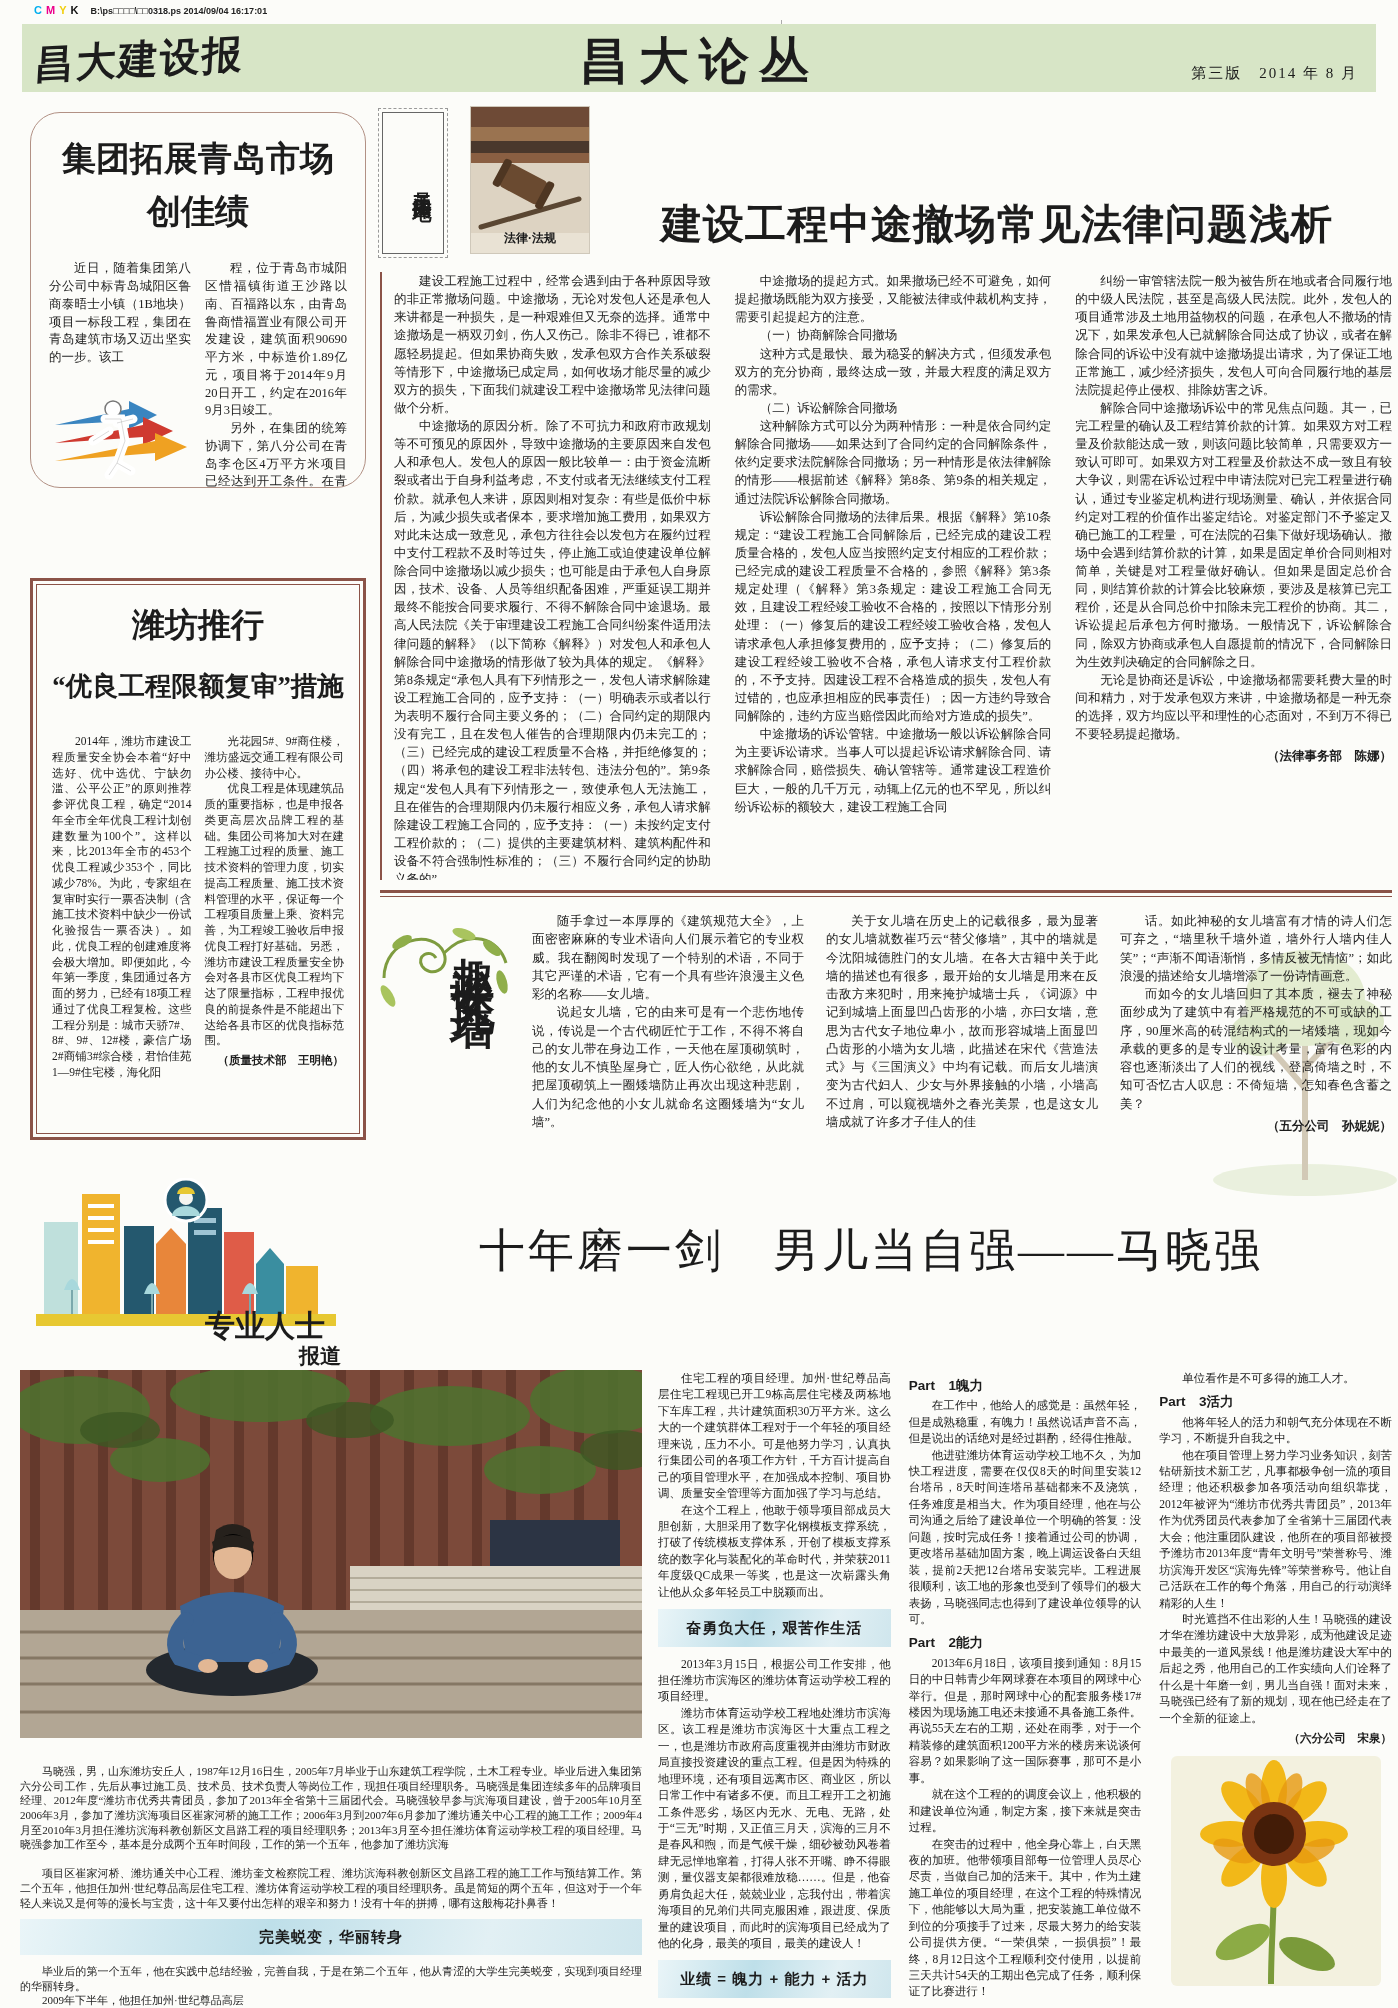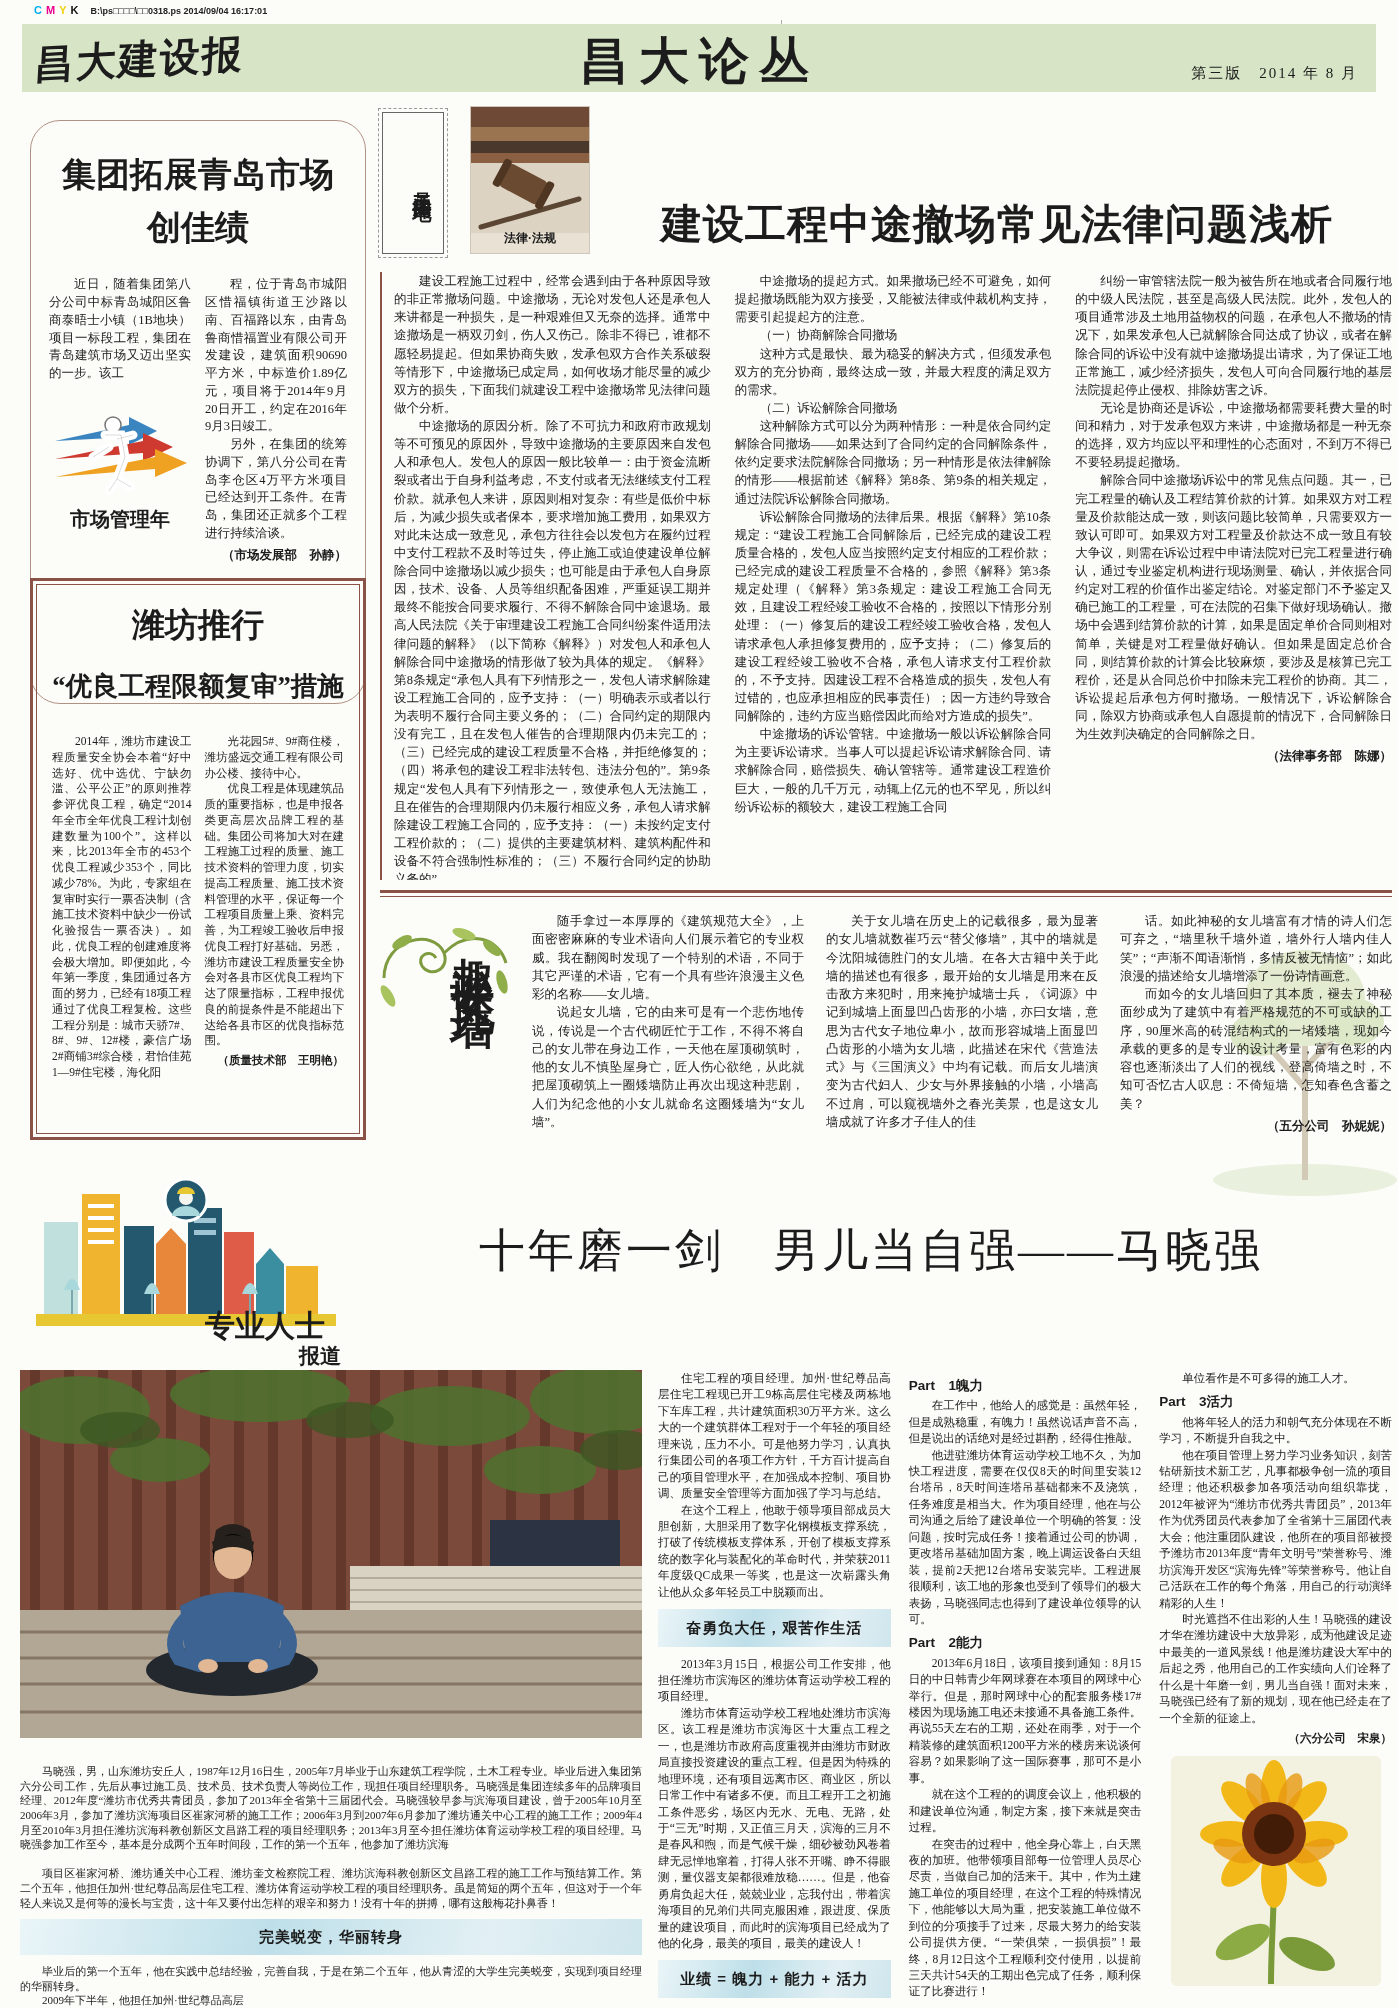--- a/index.html
+++ b/index.html
@@ -18,22 +18,22 @@
   .band{position:absolute;left:22px;right:22px;top:24px;height:68px;background:#d7e5c6;}
   .masthead{position:absolute;left:12px;top:8px;font-size:40px;font-weight:bold;
             transform:rotate(-3deg) skewX(-6deg);letter-spacing:2px;}
   .band-title{position:absolute;left:300px;right:300px;top:4px;text-align:center;
               font-family:"Liberation Sans",sans-serif;font-weight:900;font-size:50px;letter-spacing:10px;}
   .edition{position:absolute;right:18px;top:40px;font-size:15px;letter-spacing:2px;}
   
   .para{margin:0;text-align:justify;text-indent:2em;}
   .byline{font-weight:bold;text-align:right;margin-top:4px;}
   
-  .card1{position:absolute;left:30px;top:112px;width:336px;height:584px;
-         border:1px solid #b29185;border-radius:30px;padding:14px 18px;box-sizing:border-box;overflow:hidden;margin-top:8px;}
+  .card1{position:absolute;left:30px;top:112px;width:336px;height:376px;
+         border:1px solid #b29185;border-radius:30px;padding:6px 18px;box-sizing:border-box;overflow:hidden;}
   .card1 h2{margin:14px 0 0;text-align:center;font-size:34px;line-height:1.55;font-weight:bold;}
   .card1-body{display:flex;gap:14px;margin-top:22px;font-size:12.5px;line-height:1.42;}
   .card1-body>div{flex:1;}
   .badge-wrap{margin-top:30px;text-align:center;}
   .badge-label{font-family:"Liberation Sans",sans-serif;font-weight:900;font-size:20px;margin-top:2px;}
   
   .wfbox{position:absolute;left:30px;top:578px;width:336px;height:562px;border:3px solid #8b5348;box-sizing:border-box;}
   .wfbox-inner{position:absolute;inset:3px;border:1px solid #8b5348;padding:16px 15px;overflow:hidden;}
   .wfbox h2{margin:8px 0 0;text-align:center;font-weight:bold;font-size:33px;line-height:1.0;}
   .wfbox h3{margin:26px 0 0;text-align:center;font-weight:bold;font-size:26.5px;letter-spacing:0;}
@@ -167,22 +167,22 @@
         <p class="para">中途撤场的提起方式。如果撤场已经不可避免，如何提起撤场既能为双方接受，又能被法律或仲裁机构支持，需要引起提起方的注意。</p>
         <p class="para">（一）协商解除合同撤场</p>
         <p class="para">这种方式是最快、最为稳妥的解决方式，但须发承包双方的充分协商，最终达成一致，并最大程度的满足双方的需求。</p>
         <p class="para">（二）诉讼解除合同撤场</p>
         <p class="para">这种解除方式可以分为两种情形：一种是依合同约定解除合同撤场——如果达到了合同约定的合同解除条件，依约定要求法院解除合同撤场；另一种情形是依法律解除的情形——根据前述《解释》第8条、第9条的相关规定，通过法院诉讼解除合同撤场。</p>
         <p class="para">诉讼解除合同撤场的法律后果。根据《解释》第10条规定：“建设工程施工合同解除后，已经完成的建设工程质量合格的，发包人应当按照约定支付相应的工程价款；已经完成的建设工程质量不合格的，参照《解释》第3条规定处理（《解释》第3条规定：建设工程施工合同无效，且建设工程经竣工验收不合格的，按照以下情形分别处理：（一）修复后的建设工程经竣工验收合格，发包人请求承包人承担修复费用的，应予支持；（二）修复后的建设工程经竣工验收不合格，承包人请求支付工程价款的，不予支持。因建设工程不合格造成的损失，发包人有过错的，也应承担相应的民事责任）；因一方违约导致合同解除的，违约方应当赔偿因此而给对方造成的损失”。</p>
         <p class="para">中途撤场的诉讼管辖。中途撤场一般以诉讼解除合同为主要诉讼请求。当事人可以提起诉讼请求解除合同、请求解除合同，赔偿损失、确认管辖等。通常建设工程造价巨大，一般的几千万元，动辄上亿元的也不罕见，所以纠纷诉讼标的额较大，建设工程施工合同</p>
       </div>
       <div>
         <p class="para">纠纷一审管辖法院一般为被告所在地或者合同履行地的中级人民法院，甚至是高级人民法院。此外，发包人的项目通常涉及土地用益物权的问题，在承包人不撤场的情况下，如果发承包人已就解除合同达成了协议，或者在解除合同的诉讼中没有就中途撤场提出请求，为了保证工地正常施工，减少经济损失，发包人可向合同履行地的基层法院提起停止侵权、排除妨害之诉。</p>
+        <p class="para">解除合同中途撤场诉讼中的常见焦点问题。其一，已完工程量的确认及工程结算价款的计算。如果双方对工程量及价款能达成一致，则该问题比较简单，只需要双方一致认可即可。如果双方对工程量及价款达不成一致且有较大争议，则需在诉讼过程中申请法院对已完工程量进行确认，通过专业鉴定机构进行现场测量、确认，并依据合同约定对工程的价值作出鉴定结论。对鉴定部门不予鉴定又确已施工的工程量，可在法院的召集下做好现场确认。撤场中会遇到结算价款的计算，如果是固定单价合同则相对简单，关键是对工程量做好确认。但如果是固定总价合同，则结算价款的计算会比较麻烦，要涉及是核算已完工程价，还是从合同总价中扣除未完工程价的协商。其二，诉讼提起后承包方何时撤场。一般情况下，诉讼解除合同，除双方协商或承包人自愿提前的情况下，合同解除日为生效判决确定的合同解除之日。</p>
         <p class="para">无论是协商还是诉讼，中途撤场都需要耗费大量的时间和精力，对于发承包双方来讲，中途撤场都是一种无奈的选择，双方均应以平和理性的心态面对，不到万不得已不要轻易提起撤场。</p>
-        <p class="para">解除合同中途撤场诉讼中的常见焦点问题。其一，已完工程量的确认及工程结算价款的计算。如果双方对工程量及价款能达成一致，则该问题比较简单，只需要双方一致认可即可。如果双方对工程量及价款达不成一致且有较大争议，则需在诉讼过程中申请法院对已完工程量进行确认，通过专业鉴定机构进行现场测量、确认，并依据合同约定对工程的价值作出鉴定结论。对鉴定部门不予鉴定又确已施工的工程量，可在法院的召集下做好现场确认。撤场中会遇到结算价款的计算，如果是固定单价合同则相对简单，关键是对工程量做好确认。但如果是固定总价合同，则结算价款的计算会比较麻烦，要涉及是核算已完工程价，还是从合同总价中扣除未完工程价的协商。其二，诉讼提起后承包方何时撤场。一般情况下，诉讼解除合同，除双方协商或承包人自愿提前的情况下，合同解除日为生效判决确定的合同解除之日。</p>
         <div class="byline">（法律事务部　陈娜）</div>
       </div>
     </div>
     <div class="double-rule"></div>
   </div>
 
   <div class="wfbox">
     <div class="wfbox-inner">
       <h2>潍坊推行</h2>
       <h3>“优良工程限额复审”措施</h3>

